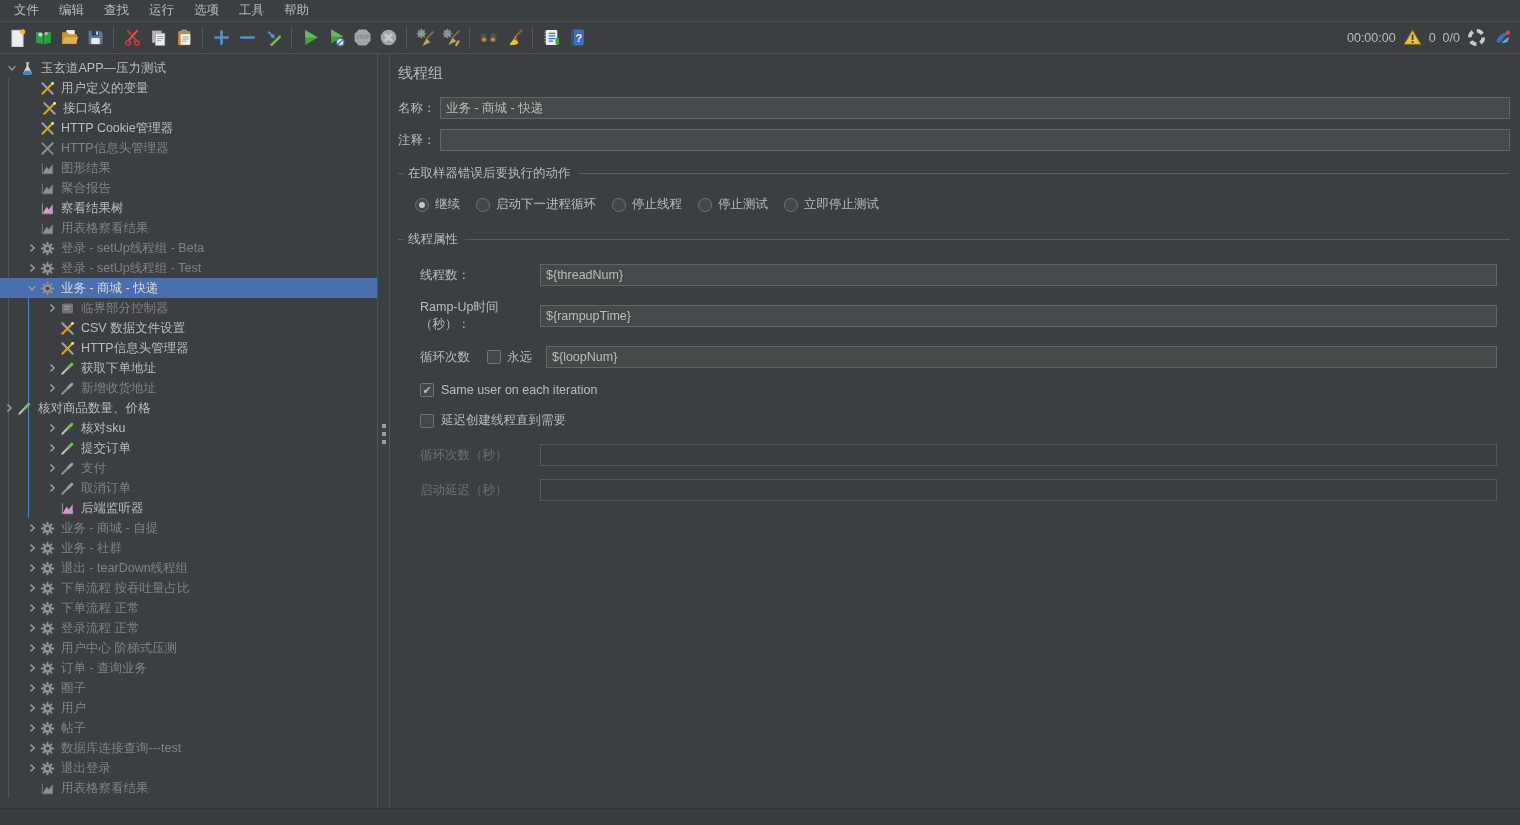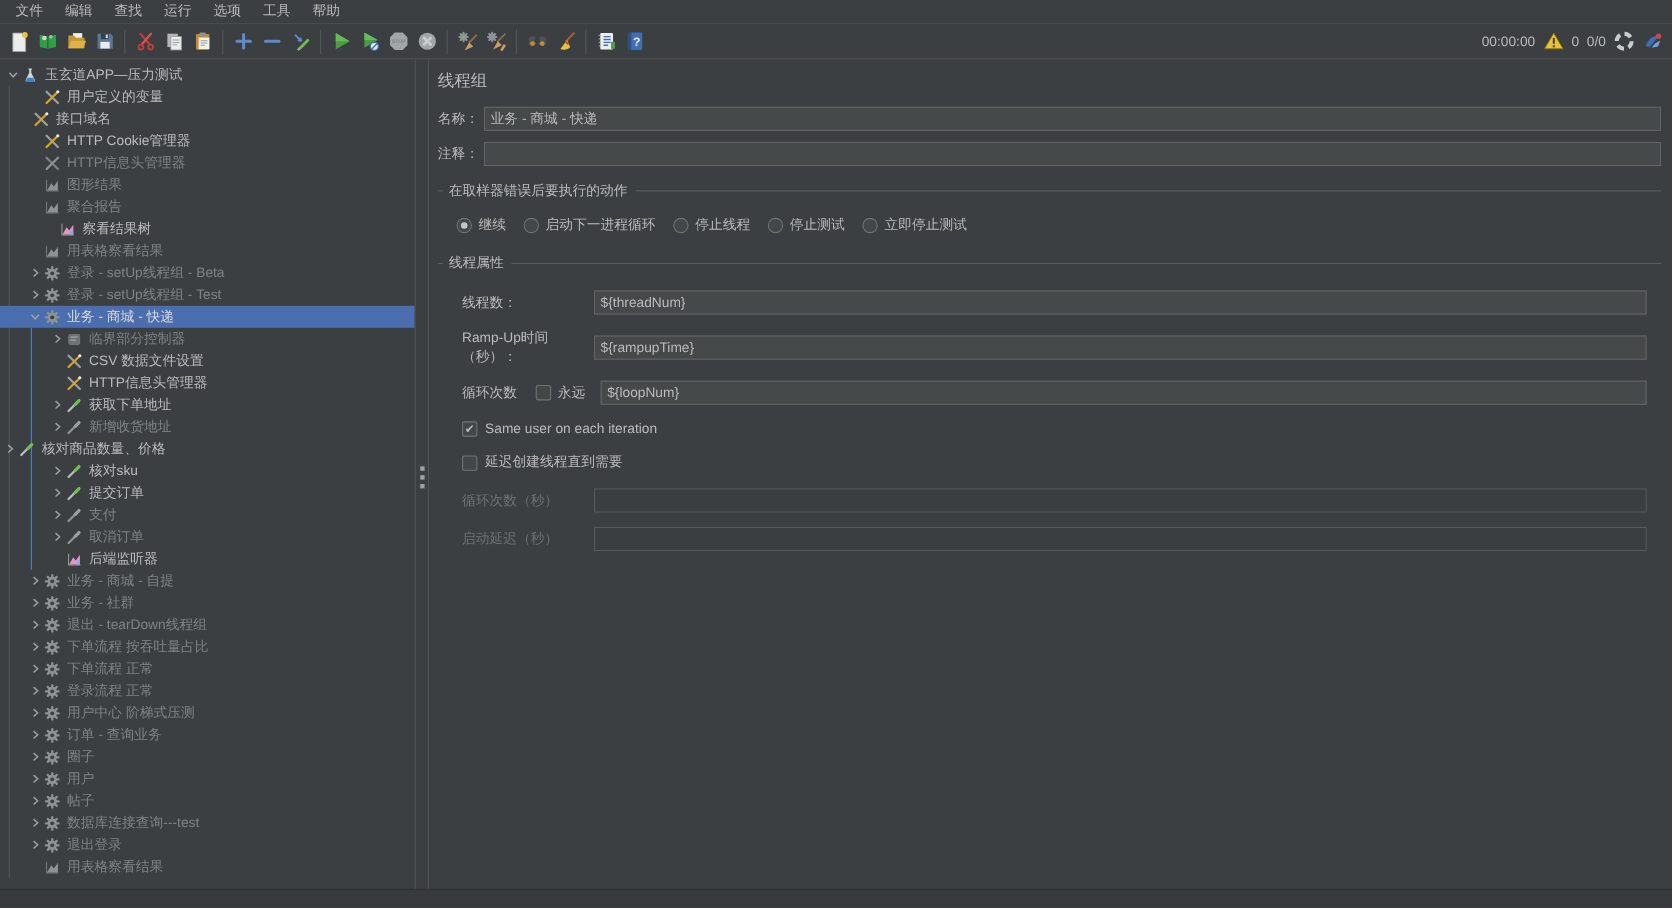--- a/index.html
+++ b/index.html
@@ -295,21 +295,21 @@
         <span class="tchev"></span>
         <span class="ticon">
           <svg viewBox="0 0 16 16">
             <path d="M2.5 2.5 L13.5 13.5" stroke="#9aa0a3" stroke-width="2.2" stroke-linecap="round"></path>
             <path d="M13.5 2.5 L2.5 13.5" stroke="#d9a521" stroke-width="2.2" stroke-linecap="round"></path>
             <circle cx="13.4" cy="2.6" r="1.5" fill="#e9ebec"></circle>
           </svg>
         </span>
         <span class="tlabel">用户定义的变量</span>
       </div>
-      <div class="tree-row" style="padding-left: 13px;">
+      <div class="tree-row" style="padding-left: 25px;">
         <span class="tchev"></span>
         <span class="ticon">
           <svg viewBox="0 0 16 16">
             <path d="M2.5 2.5 L13.5 13.5" stroke="#9aa0a3" stroke-width="2.2" stroke-linecap="round"></path>
             <path d="M13.5 2.5 L2.5 13.5" stroke="#d9a521" stroke-width="2.2" stroke-linecap="round"></path>
             <circle cx="13.4" cy="2.6" r="1.5" fill="#e9ebec"></circle>
           </svg>
         </span>
         <span class="tlabel">接口域名</span>
       </div>
@@ -347,21 +347,21 @@
       <div class="tree-row dim" style="padding-left: 23px;">
         <span class="tchev"></span>
         <span class="ticon">
           <svg viewBox="0 0 16 16">
             <path d="M2.5 2.5 V13.5 H14" stroke="#787c7e" fill="none"></path>
             <path d="M3 13 L7 6 L9.5 9 L13.5 3.5 V13Z" fill="#8d9294"></path>
           </svg>
         </span>
         <span class="tlabel">聚合报告</span>
       </div>
-      <div class="tree-row" style="padding-left: 37px;">
+      <div class="tree-row" style="padding-left: 23px;">
         <span class="tchev"></span>
         <span class="ticon">
           <svg viewBox="0 0 16 16">
             <path d="M2.5 2.5 V13.5 H14" stroke="#9aa0a3" fill="none"></path>
             <path d="M3 13 L7 6 L9.5 9 L13.5 3.5 V13Z" fill="#e693c8"></path>
             <path d="M9.5 13 L12 8.5 L13.5 10 V13Z" fill="#7fb3e8"></path>
           </svg>
         </span>
         <span class="tlabel">察看结果树</span>
       </div>

